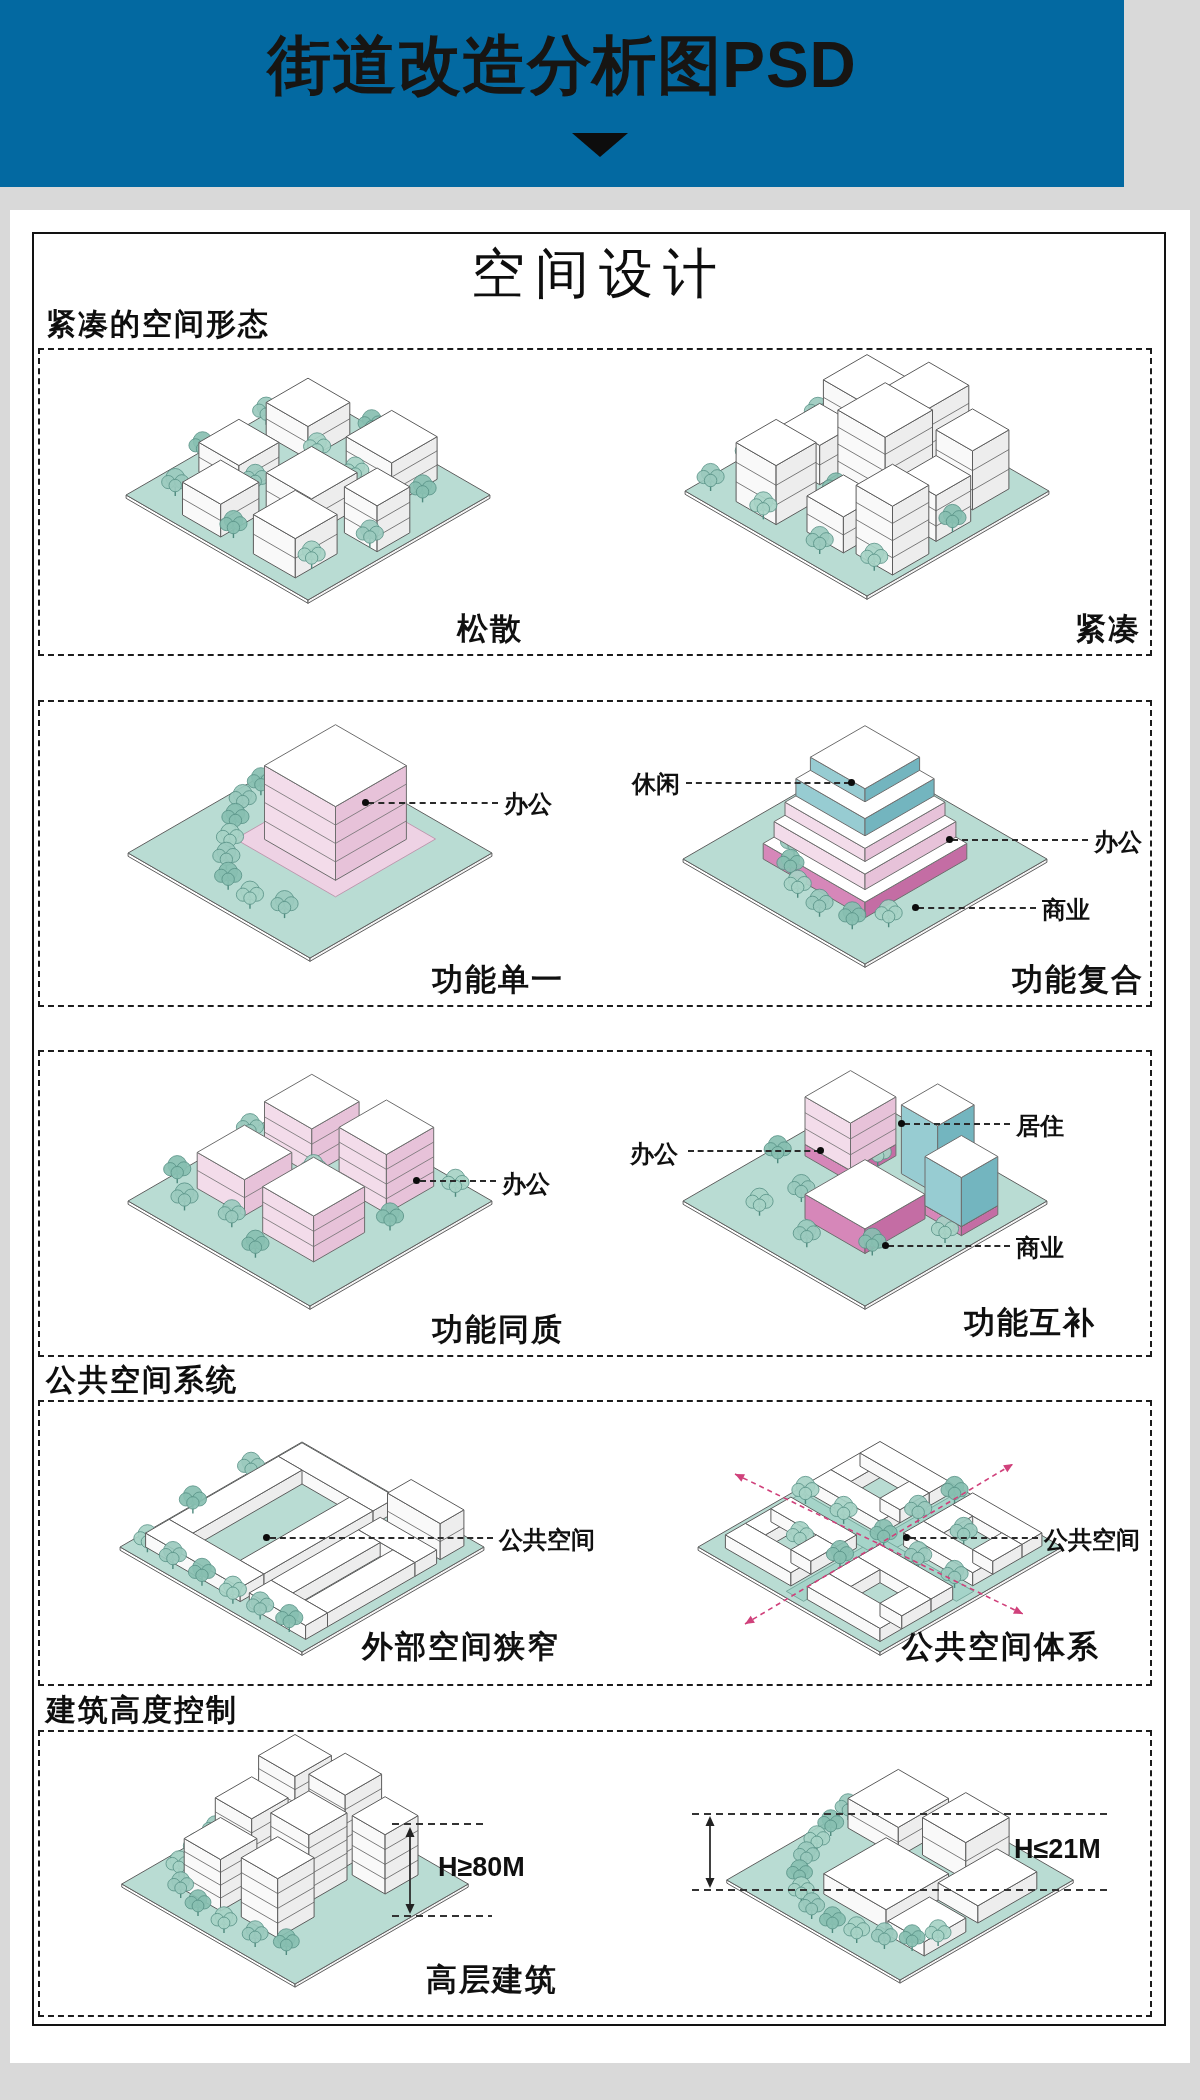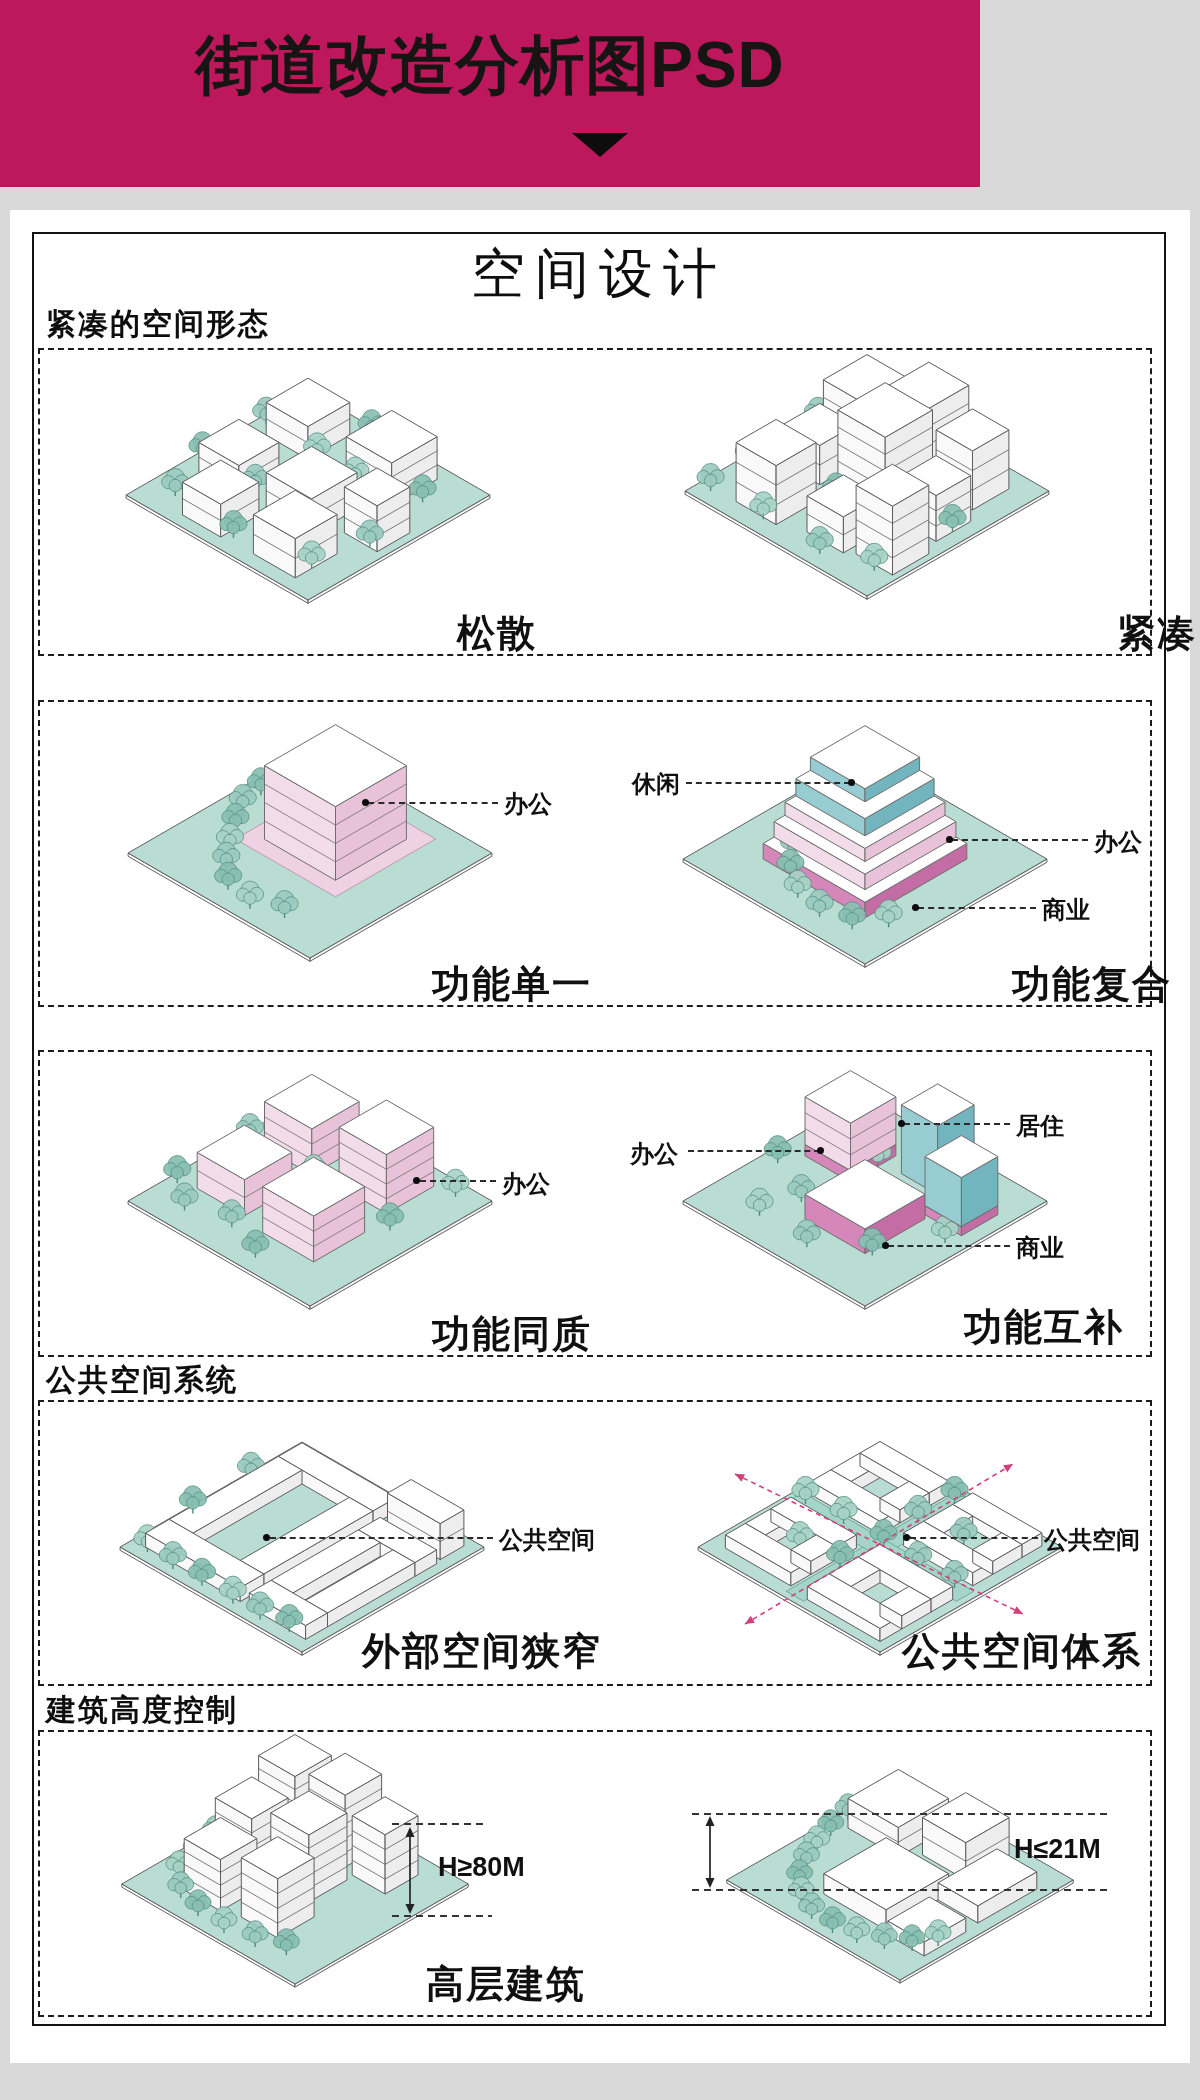--- a/index.html
+++ b/index.html
@@ -1,35 +1,35 @@
 <!DOCTYPE html>
 <html><head>
 <meta charset="utf-8">
 <style>
   html,body{margin:0;padding:0;}
   body{
     width:1200px;height:2100px;position:relative;background:#d9d9d9;
     font-family:"Liberation Sans","DejaVu Sans",sans-serif;overflow:hidden;
   }
   
-  .banner{position:absolute;left:0;top:0;width:980px;height:187px;background:#be185d;}
+  .banner{position:absolute;left:0;top:0;width:1124px;height:187px;background:#0369a1;}
   .banner-title{position:absolute;left:0;top:22px;width:100%;text-align:center;
     font-size:64px;font-weight:700;color:#171513;letter-spacing:1px;}
   .banner-arrow{position:absolute;left:572px;top:133px;width:0;height:0;
     border-left:28px solid transparent;border-right:28px solid transparent;border-top:24px solid #0d0d0d;}
   
   .page{position:absolute;left:10px;top:210px;width:1180px;height:1853px;background:#ffffff;}
   .frame{position:absolute;left:22px;top:22px;width:1130px;height:1790px;border:2px solid #121212;}
   .main-title{position:absolute;left:0;top:4px;width:100%;text-align:center;
     font-size:54px;font-weight:400;color:#0e0e0e;letter-spacing:10px;}
   .sec-heading{position:absolute;left:12px;font-size:30px;font-weight:700;color:#0e0e0e;
     letter-spacing:2px;white-space:nowrap;}
   .box{position:absolute;left:4px;width:1110px;border:2px dashed #1c1c1c;background:#fff;}
   .box svg{position:absolute;top:0;}
-  .caption{position:absolute;font-size:38px;font-weight:700;color:#101010;letter-spacing:2px;white-space:nowrap;}
+  .caption{position:absolute;font-size:31px;font-weight:700;color:#101010;letter-spacing:2px;white-space:nowrap;}
   .callout{position:absolute;font-size:24px;font-weight:600;color:#101010;white-space:nowrap;}
   .hlabel{position:absolute;font-size:27px;font-weight:700;color:#101010;white-space:nowrap;}
   .leader{position:absolute;height:0;border-top:2px dashed #2a2a2a;}
   .dot{position:absolute;width:7px;height:7px;background:#0c0c0c;border-radius:50%;}
 </style>
 </head>
 <body>
 
 <div class="banner">
   <div class="banner-title">街道改造分析图PSD</div>
@@ -247,21 +247,21 @@
           <circle cx="217.7234" cy="190.014" r="6.6045" fill="#9bcabe" fill-opacity="0.92" stroke="#579185" stroke-width="0.8"></circle>
           <circle cx="231.3209" cy="189.6255" r="6.992999999999999" fill="#9bcabe" fill-opacity="0.92" stroke="#579185" stroke-width="0.8"></circle>
           <circle cx="224.7164" cy="193.5105" r="6.216" fill="#9bcabe" fill-opacity="0.92" stroke="#579185" stroke-width="0.8"></circle>
           <line x1="279.2744" y1="220.8" x2="279.2744" y2="203.70600000000002" stroke="#4e8a7e" stroke-width="1.4"></line>
           <circle cx="279.2744" cy="202.5405" r="9.324" fill="#a7d2c6" fill-opacity="0.92" stroke="#579185" stroke-width="0.8"></circle>
           <circle cx="272.2814" cy="206.81400000000002" r="6.6045" fill="#a7d2c6" fill-opacity="0.92" stroke="#579185" stroke-width="0.8"></circle>
           <circle cx="285.8789" cy="206.4255" r="6.992999999999999" fill="#a7d2c6" fill-opacity="0.92" stroke="#579185" stroke-width="0.8"></circle>
           <circle cx="279.2744" cy="210.31050000000002" r="6.216" fill="#a7d2c6" fill-opacity="0.92" stroke="#579185" stroke-width="0.8"></circle>
         </svg>
       <div class="caption" style="left:417px;top:258px">松散</div>
-      <div class="caption" style="left:1077px;top:258px">紧凑</div>
+      <div class="caption" style="left:1035px;top:258px">紧凑</div>
     </div>
 
     <div class="box" style="top:466px;height:303px">
       <svg id="v2l" width="555" height="299" style="left:0">
           <polygon points="88.1,154.3 270.0,259.3 270.0,256.0 88.1,151.0" fill="#ffffff" stroke="#606060" stroke-width="1" stroke-linejoin="round"></polygon>
           <polygon points="451.9,154.3 270.0,259.3 270.0,256.0 451.9,151.0" fill="#f3f3f3" stroke="#606060" stroke-width="1" stroke-linejoin="round"></polygon>
           <polygon points="270.0,46.0 451.9,151.0 270.0,256.0 88.1,151.0" fill="#b9dcd3" stroke="#606060" stroke-width="1" stroke-linejoin="round"></polygon>
           <polygon points="295.5,79.3 395.5,137.0 295.5,194.8 195.4,137.0" fill="#eed2e4" stroke="#b98aa5" stroke-width="0.8" stroke-linejoin="round"></polygon>
           <line x1="220.8978" y1="93.25" x2="220.8978" y2="76.156" stroke="#4e8a7e" stroke-width="1.4"></line>
           <circle cx="220.8978" cy="74.9905" r="9.324" fill="#88bfb1" fill-opacity="0.92" stroke="#579185" stroke-width="0.8"></circle>

